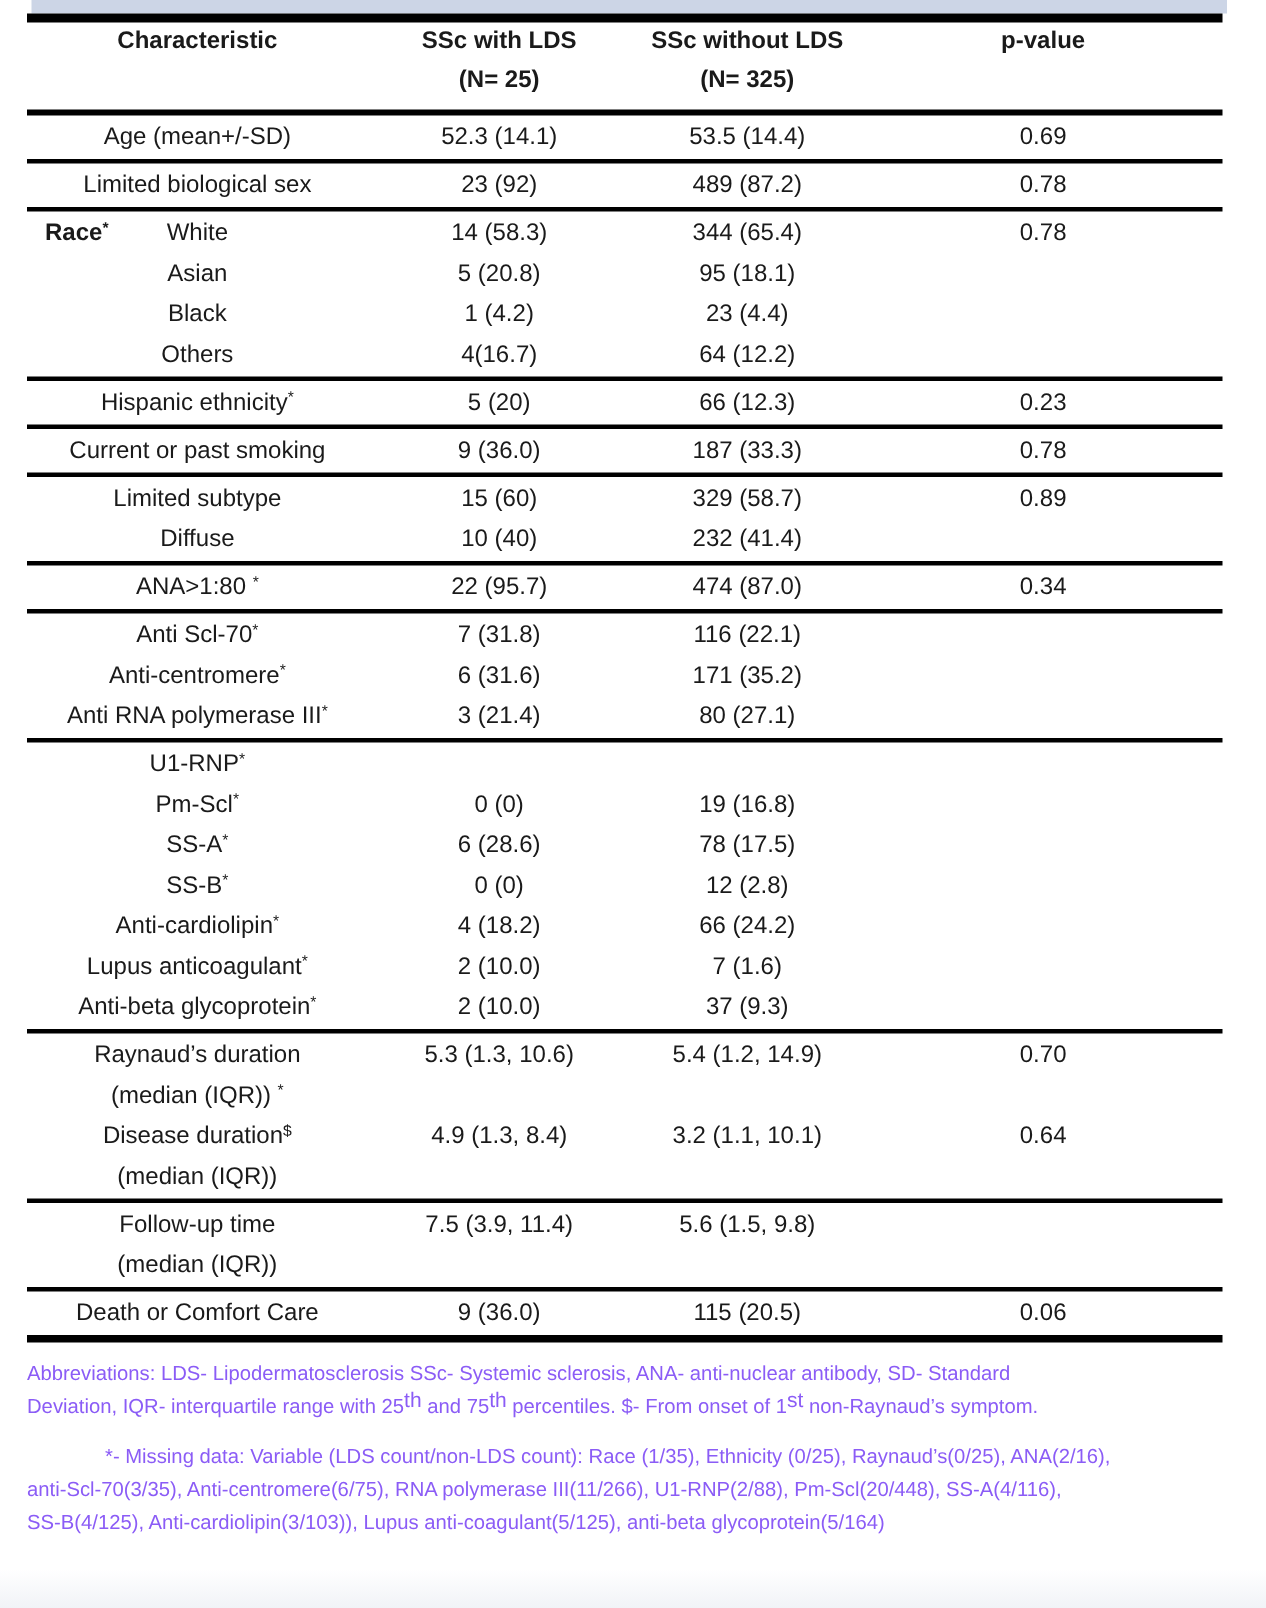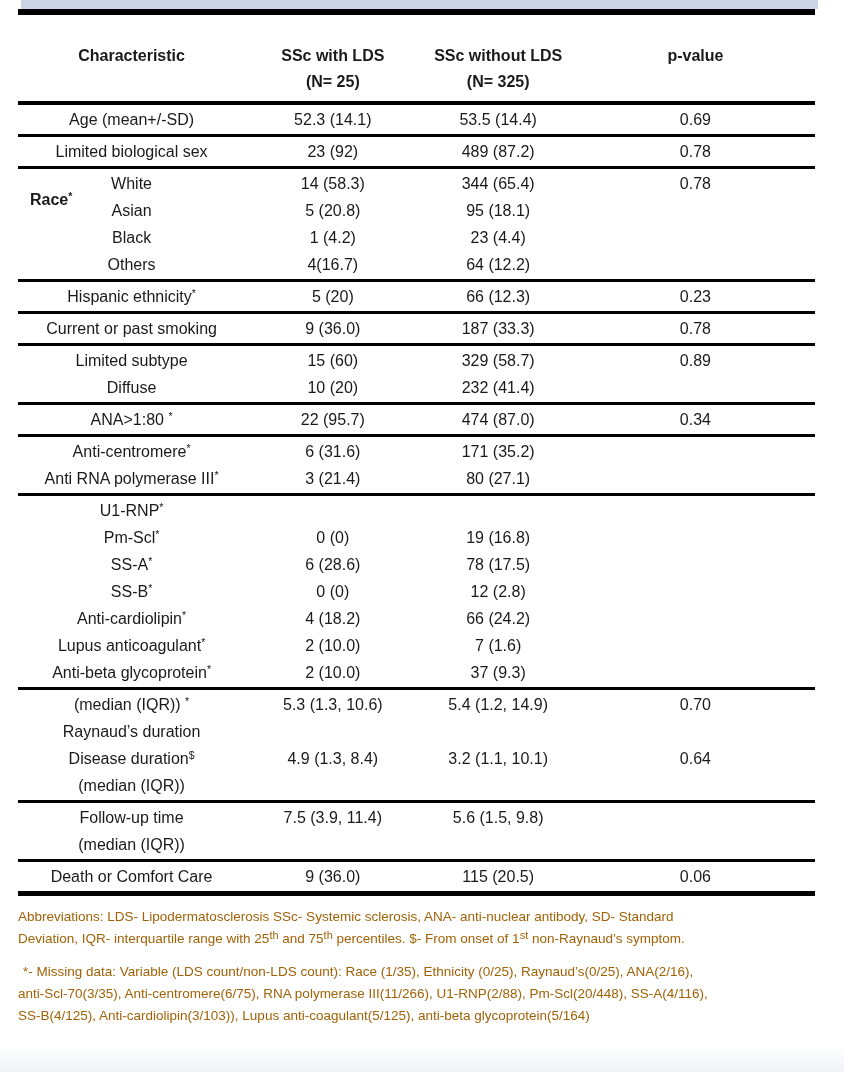--- a/index.html
+++ b/index.html
@@ -30,21 +30,21 @@
   }
   .table {
     border-top: 6px solid #000;
     font-size: 16px;
   }
   .thead {
     display: grid;
     grid-template-columns: 28.5% 22% 19.5% 30%;
     text-align: center;
     font-weight: bold;
-    padding: 28px 0 6px 0;
+    padding: 0 0 6px 0;
     border-bottom: 4px solid #000;
   }
   .hline { line-height: 26px; }
   .section {
     position: relative;
     border-bottom: 3px solid #000000;
     padding: 1px 0;
   }
   .section:last-child { border-bottom-width: 5px; }
   .row {
@@ -54,43 +54,42 @@
     align-items: start;
   }
   .cell { line-height: 27px; }
   .label-line { line-height: 27px; }
   .group-label {
     position: absolute;
     left: 12px;
     top: 1px;
     line-height: 27px;
     font-weight: bold;
-    margin-top: 16px;
   }
   .sup {
     font-size: 10.5px;
     position: relative;
     top: -5px;
     line-height: 0;
   }
   .footnotes {
     margin-top: 10px;
     font-size: 13.5px;
     line-height: 22px;
-    color: #a16207;
+    color: #8b5cf6;
   }
   .footnote { margin-bottom: 11px; }
   .footnote:last-child { margin-bottom: 0; }
   .fn-sup {
-    font-size: 11px;
+    font-size: 14px;
     position: relative;
     top: -4px;
     line-height: 0;
   }
-  [data-name="footnote-missing-data"] .fn-line:first-child { padding-left: 5px; }
+  [data-name="footnote-missing-data"] .fn-line:first-child { padding-left: 5px; margin-left: 47px; }
   .bottom-fade {
     position: absolute;
     left: 0;
     bottom: 0;
     width: 844px;
     height: 26px;
     background: linear-gradient(#ffffff, #f1f3f7);
   }
 </style>
 </head>
@@ -200,36 +199,44 @@
               <div class="label-line" data-name="characteristic-label">Limited subtype</div>
             </div>
             <div class="cell" data-name="with-lds-cell">15 (60)</div>
             <div class="cell" data-name="without-lds-cell">329 (58.7)</div>
             <div class="cell" data-name="p-value-cell">0.89</div>
           </div>
           <div class="row" data-name="row-diffuse-subtype">
             <div class="cell label-cell" data-name="characteristic-cell">
               <div class="label-line" data-name="characteristic-label">Diffuse</div>
             </div>
-            <div class="cell" data-name="with-lds-cell">10 (20)</div>
+            <div class="cell" data-name="with-lds-cell">10 (40)</div>
             <div class="cell" data-name="without-lds-cell">232 (41.4)</div>
             <div class="cell" data-name="p-value-cell"></div>
           </div>
         </div>
         <div class="section" data-name="section-ana">
           <div class="row" data-name="row-ana-over-1-80">
             <div class="cell label-cell" data-name="characteristic-cell">
               <div class="label-line" data-name="characteristic-label">ANA&gt;1:80 <span class="sup" data-name="superscript-marker">*</span></div>
             </div>
             <div class="cell" data-name="with-lds-cell">22 (95.7)</div>
             <div class="cell" data-name="without-lds-cell">474 (87.0)</div>
             <div class="cell" data-name="p-value-cell">0.34</div>
           </div>
         </div>
         <div class="section" data-name="section-scl-antibodies">
+          <div class="row" data-name="row-anti-scl-70">
+            <div class="cell label-cell" data-name="characteristic-cell">
+              <div class="label-line" data-name="characteristic-label">Anti Scl-70<span class="sup" data-name="superscript-marker">*</span></div>
+            </div>
+            <div class="cell" data-name="with-lds-cell">7 (31.8)</div>
+            <div class="cell" data-name="without-lds-cell">116 (22.1)</div>
+            <div class="cell" data-name="p-value-cell"></div>
+          </div>
           <div class="row" data-name="row-anti-centromere">
             <div class="cell label-cell" data-name="characteristic-cell">
               <div class="label-line" data-name="characteristic-label">Anti-centromere<span class="sup" data-name="superscript-marker">*</span></div>
             </div>
             <div class="cell" data-name="with-lds-cell">6 (31.6)</div>
             <div class="cell" data-name="without-lds-cell">171 (35.2)</div>
             <div class="cell" data-name="p-value-cell"></div>
           </div>
           <div class="row" data-name="row-anti-rna-polymerase-iii">
             <div class="cell label-cell" data-name="characteristic-cell">
@@ -292,22 +299,22 @@
               <div class="label-line" data-name="characteristic-label">Anti-beta glycoprotein<span class="sup" data-name="superscript-marker">*</span></div>
             </div>
             <div class="cell" data-name="with-lds-cell">2 (10.0)</div>
             <div class="cell" data-name="without-lds-cell">37 (9.3)</div>
             <div class="cell" data-name="p-value-cell"></div>
           </div>
         </div>
         <div class="section" data-name="section-durations">
           <div class="row" data-name="row-raynauds-duration">
             <div class="cell label-cell" data-name="characteristic-cell">
+              <div class="label-line" data-name="characteristic-label">Raynaud’s duration</div>
               <div class="label-line" data-name="characteristic-label">(median (IQR)) <span class="sup" data-name="superscript-marker">*</span></div>
-              <div class="label-line" data-name="characteristic-label">Raynaud’s duration</div>
             </div>
             <div class="cell" data-name="with-lds-cell">5.3 (1.3, 10.6)</div>
             <div class="cell" data-name="without-lds-cell">5.4 (1.2, 14.9)</div>
             <div class="cell" data-name="p-value-cell">0.70</div>
           </div>
           <div class="row" data-name="row-disease-duration">
             <div class="cell label-cell" data-name="characteristic-cell">
               <div class="label-line" data-name="characteristic-label">Disease duration<span class="sup" data-name="superscript-marker">$</span></div>
               <div class="label-line" data-name="characteristic-label">(median (IQR))</div>
             </div>

